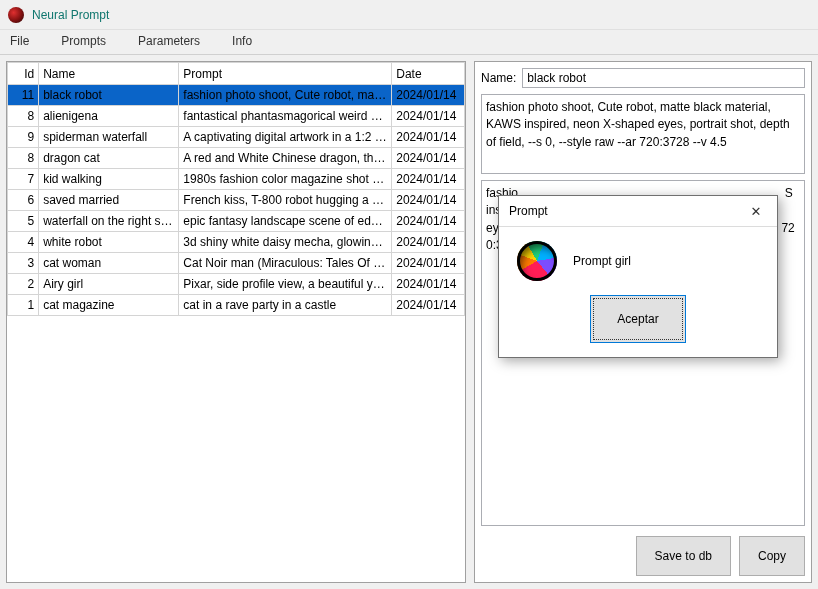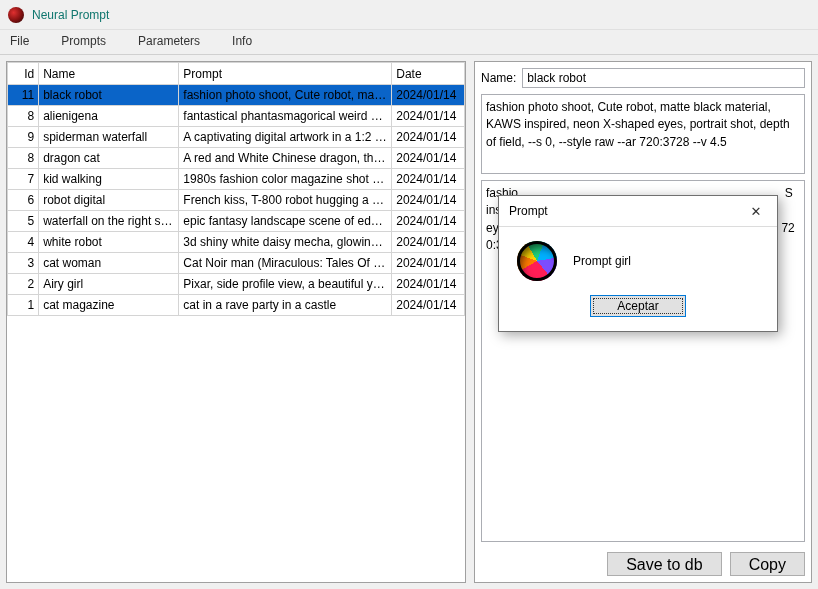--- a/index.html
+++ b/index.html
@@ -131,23 +131,23 @@
   .button-row {
     display: flex;
     justify-content: flex-end;
     gap: 8px;
     margin-top: 4px;
   }
   .btn {
     border: 1px solid #adadad;
     background: #e1e1e1;
     padding: 3px 18px;
-    font-size: 16px;
+    font-size: 12px;
     cursor: default;
-    height: 24px;
+    height: 40px;
   }
   
   .dialog {
     position: absolute;
     left: 498px;
     top: 195px;
     width: 280px;
     background: #f0f0f0;
     border: 1px solid #707070;
     box-shadow: 3px 3px 12px rgba(0,0,0,0.35);
@@ -191,21 +191,21 @@
   }
   .dialog-footer {
     display:flex;
     justify-content:center;
     padding: 4px 0 14px 0;
     background:#fff;
   }
   .dialog-btn {
     border: 1px solid #0078d7;
     background: #e1e1e1;
-    padding: 3px 26px;
+    padding: 16px 26px;
     font-size: 12px;
     cursor: default;
     outline: 1px dotted #333;
     outline-offset: -4px;
   }
 </style>
 </head>
 <body>
 
 <div class="titlebar">
@@ -258,21 +258,21 @@
             <td class="col-date">2024/01/14</td>
           </tr>
           <tr>
             <td class="col-id">7</td>
             <td class="col-name">kid walking</td>
             <td class="col-prompt">1980s fashion color magazine shot again...</td>
             <td class="col-date">2024/01/14</td>
           </tr>
           <tr>
             <td class="col-id">6</td>
-            <td class="col-name">robot digital</td>
+            <td class="col-name">saved married</td>
             <td class="col-prompt">French kiss, T-800 robot hugging a blon...</td>
             <td class="col-date">2024/01/14</td>
           </tr>
           <tr>
             <td class="col-id">5</td>
             <td class="col-name">waterfall on the right side</td>
             <td class="col-prompt">epic fantasy landscape scene of edge of...</td>
             <td class="col-date">2024/01/14</td>
           </tr>
           <tr>

